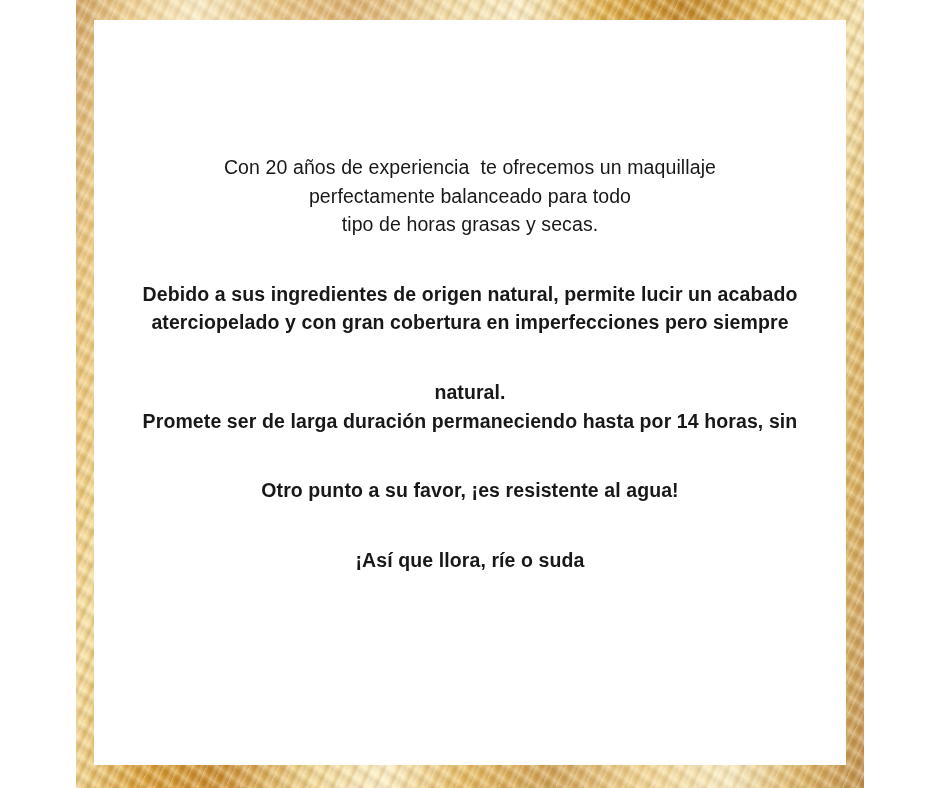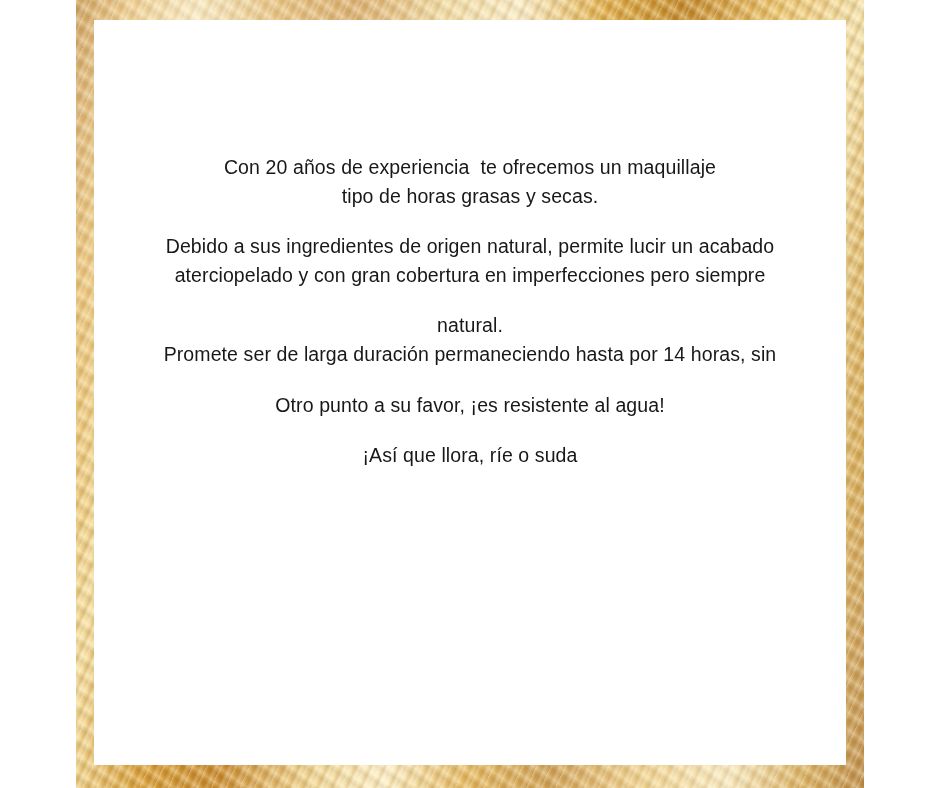--- a/index.html
+++ b/index.html
@@ -106,41 +106,43 @@
     line-height: 28.6px;
     font-weight: 400;
     letter-spacing: 0.1px;
   }
 
   .para {
     margin: 0;
     padding: 0;
   }
   .para + .para {
-    margin-top: 22px;
+    margin-top: 41px;
+    font-weight: bold;
   }
   .line {
     display: block;
     white-space: pre-wrap;
   }
 </style>
 </head>
 <body>
 
 <div class="canvas">
 
   <div class="gold-frame"></div>
 
   <div class="inner-card">
     <div class="content">
 
       <div class="body-text">
 
         <p class="para">
           <span class="line">Con 20 años de experiencia  te ofrecemos un maquillaje</span>
+          <span class="line">perfectamente balanceado para todo</span>
           <span class="line">tipo de horas grasas y secas.</span>
         </p>
 
         <p class="para">
           <span class="line">Debido a sus ingredientes de origen natural, permite lucir un acabado</span>
           <span class="line">aterciopelado y con gran cobertura en imperfecciones pero siempre</span>
         </p>
 
         <p class="para">
           <span class="line">natural.</span>

